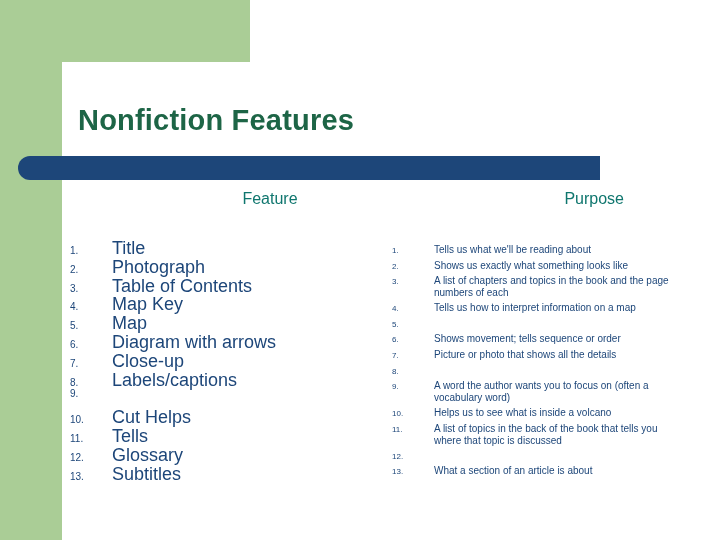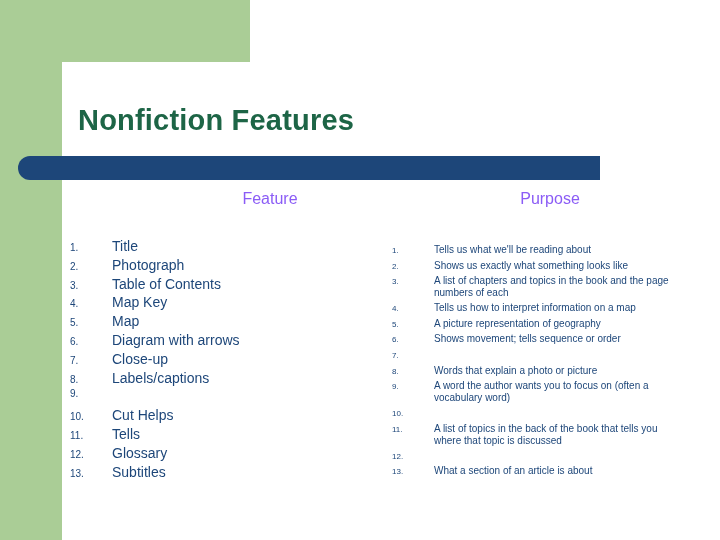--- a/index.html
+++ b/index.html
@@ -57,53 +57,53 @@
     top: 156px;
     width: 582px;
     height: 24px;
     background: #1d4679;
     border-radius: 12px 0 0 12px;
   }
   
   .col-header {
     position: absolute;
     font-size: 16px;
-    color: #8b5cf6;
+    color: #0f766e;
   }
   .col-header.feature {
     left: 190px;
     top: 190px;
     width: 160px;
     text-align: center;
   }
   .col-header.purpose {
-    left: 460px;
+    left: 444px;
     top: 190px;
     width: 180px;
-    text-align: center;
+    text-align: right;
   }
   
   .feature-list {
     position: absolute;
     left: 70px;
     top: 238px;
     width: 300px;
   }
   .feature-row {
     display: flex;
     align-items: baseline;
     height: 18.8px;
   }
   .feature-num {
     width: 42px;
     font-size: 10px;
     color: #1d4679;
   }
   .feature-text {
-    font-size: 14px;
+    font-size: 18px;
     color: #1d4679;
     text-align: right;
   }
   
   .purpose-list {
     position: absolute;
     left: 392px;
     top: 244px;
     width: 300px;
   }
@@ -207,39 +207,39 @@
     <div class="purpose-row">
       <span class="purpose-num">3.</span>
       <span class="purpose-text">A list of chapters and topics in the book and the page numbers of each</span>
     </div>
     <div class="purpose-row">
       <span class="purpose-num">4.</span>
       <span class="purpose-text">Tells us how to interpret information on a map</span>
     </div>
     <div class="purpose-row">
       <span class="purpose-num">5.</span>
-      <span class="purpose-text">A picture representation of geography</span>
     </div>
     <div class="purpose-row">
       <span class="purpose-num">6.</span>
       <span class="purpose-text">Shows movement; tells sequence or order</span>
     </div>
     <div class="purpose-row">
       <span class="purpose-num">7.</span>
+      <span class="purpose-text">Picture or photo that shows all the details</span>
     </div>
     <div class="purpose-row">
       <span class="purpose-num">8.</span>
-      <span class="purpose-text">Words that explain a photo or picture</span>
     </div>
     <div class="purpose-row">
       <span class="purpose-num">9.</span>
       <span class="purpose-text">A word the author wants you to focus on (often a vocabulary word)</span>
     </div>
     <div class="purpose-row">
       <span class="purpose-num">10.</span>
+      <span class="purpose-text">Helps us to see what is inside a volcano</span>
     </div>
     <div class="purpose-row">
       <span class="purpose-num">11.</span>
       <span class="purpose-text">A list of topics in the back of the book that tells you where that topic is discussed</span>
     </div>
     <div class="purpose-row">
       <span class="purpose-num">12.</span>
     </div>
     <div class="purpose-row">
       <span class="purpose-num">13.</span>

